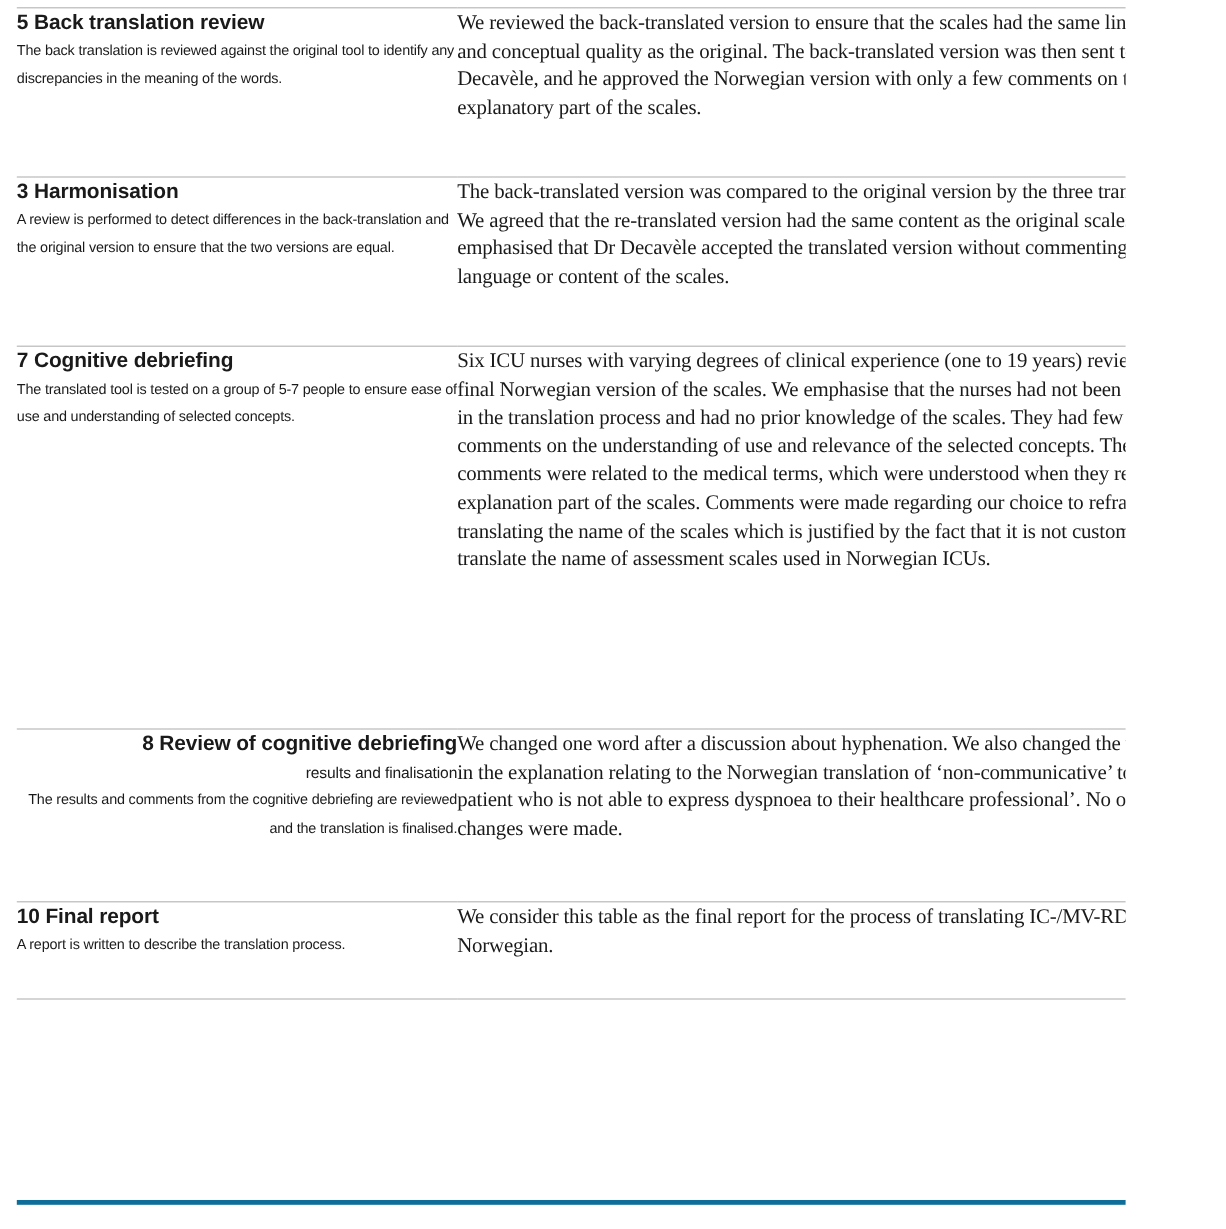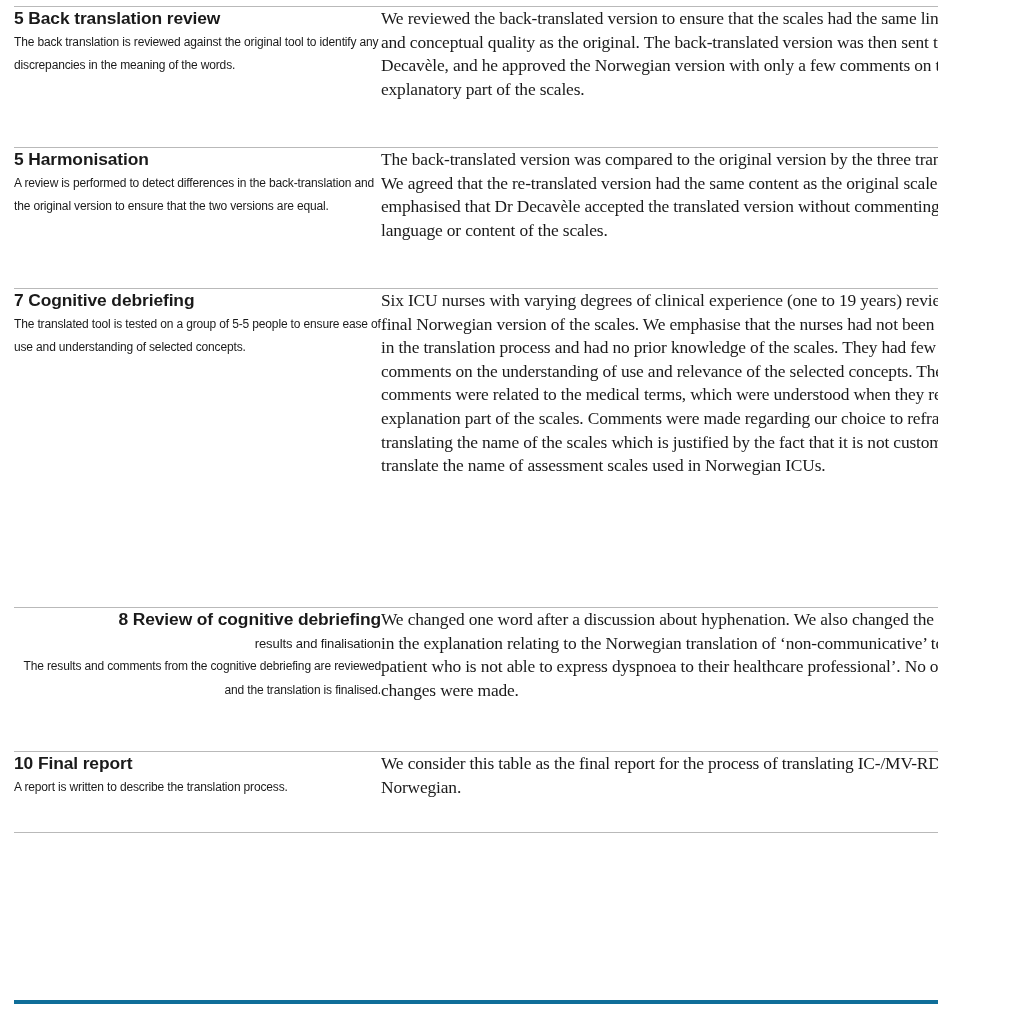--- a/index.html
+++ b/index.html
@@ -123,32 +123,32 @@
             <div class="step-title">5 Back translation review</div>
             <div class="step-desc">The back translation is reviewed against the original tool to identify any discrepancies in the meaning of the words.</div>
           </td>
           <td class="cell-desc">
             <div class="desc-body">We reviewed the back-translated version to ensure that the scales had the same linguistic and conceptual quality as the original. The back-translated version was then sent to Dr Decavèle, and he approved the Norwegian version with only a few comments on the new explanatory part of the scales.</div>
           </td>
         </tr>
 
         <tr data-row="6" style="border-top-color: rgb(185, 185, 185);">
           <td class="cell-step" style="border-right-color: rgb(185, 185, 185);">
-            <div class="step-title">5 Harmonisation</div>
+            <div class="step-title">3 Harmonisation</div>
             <div class="step-desc">A review is performed to detect differences in the back-translation and the original version to ensure that the two versions are equal.</div>
           </td>
           <td class="cell-desc">
             <div class="desc-body">The back-translated version was compared to the original version by the three translators. We agreed that the re-translated version had the same content as the original scales. We also emphasised that Dr Decavèle accepted the translated version without commenting on the language or content of the scales.</div>
           </td>
         </tr>
 
         <tr data-row="7" style="border-top-color: rgb(185, 185, 185);">
           <td class="cell-step" style="border-right-color: rgb(185, 185, 185);">
             <div class="step-title">7 Cognitive debriefing</div>
-            <div class="step-desc">The translated tool is tested on a group of 5-5 people to ensure ease of use and understanding of selected concepts.</div>
+            <div class="step-desc">The translated tool is tested on a group of 5-7 people to ensure ease of use and understanding of selected concepts.</div>
           </td>
           <td class="cell-desc">
             <div class="desc-body">Six ICU nurses with varying degrees of clinical experience (one to 19 years) reviewed the final Norwegian version of the scales. We emphasise that the nurses had not been involved in the translation process and had no prior knowledge of the scales. They had few or no comments on the understanding of use and relevance of the selected concepts. The few comments were related to the medical terms, which were understood when they read the explanation part of the scales. Comments were made regarding our choice to refrain from translating the name of the scales which is justified by the fact that it is not customary to translate the name of assessment scales used in Norwegian ICUs.</div>
           </td>
         </tr>
 
         <tr data-row="8" style="border-top-color: rgb(185, 185, 185);">
           <td class="cell-step" style="border-right-color: rgb(185, 185, 185); text-align: right;">
             <div class="step-title">8 Review of cognitive debriefing</div>
             <div class="step-subtitle">results and finalisation</div>

